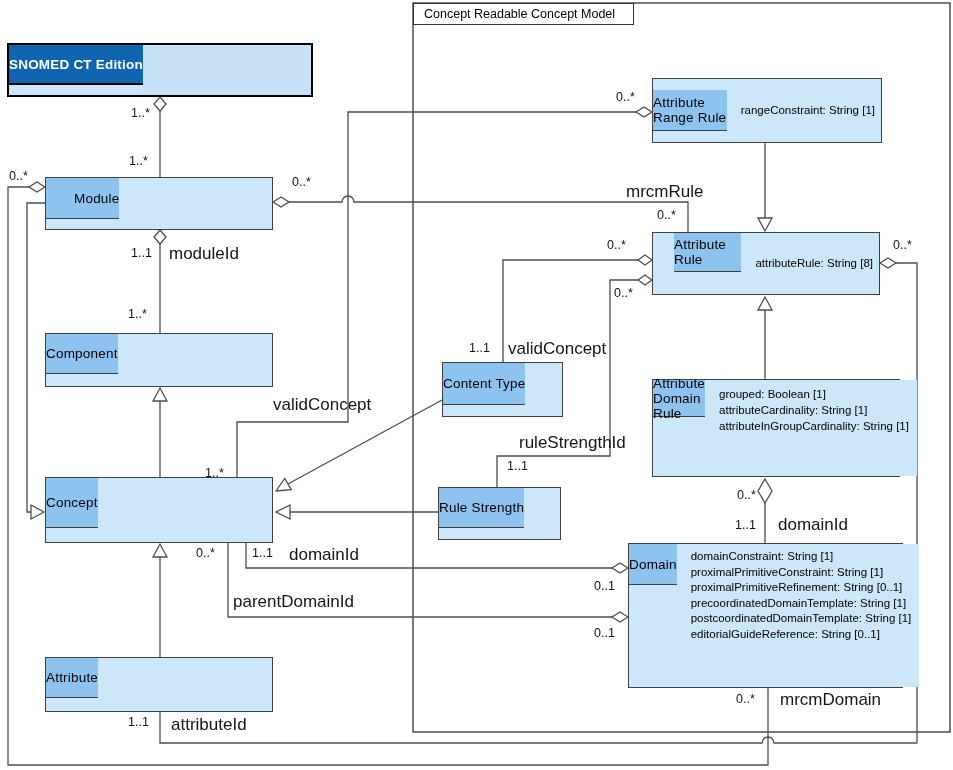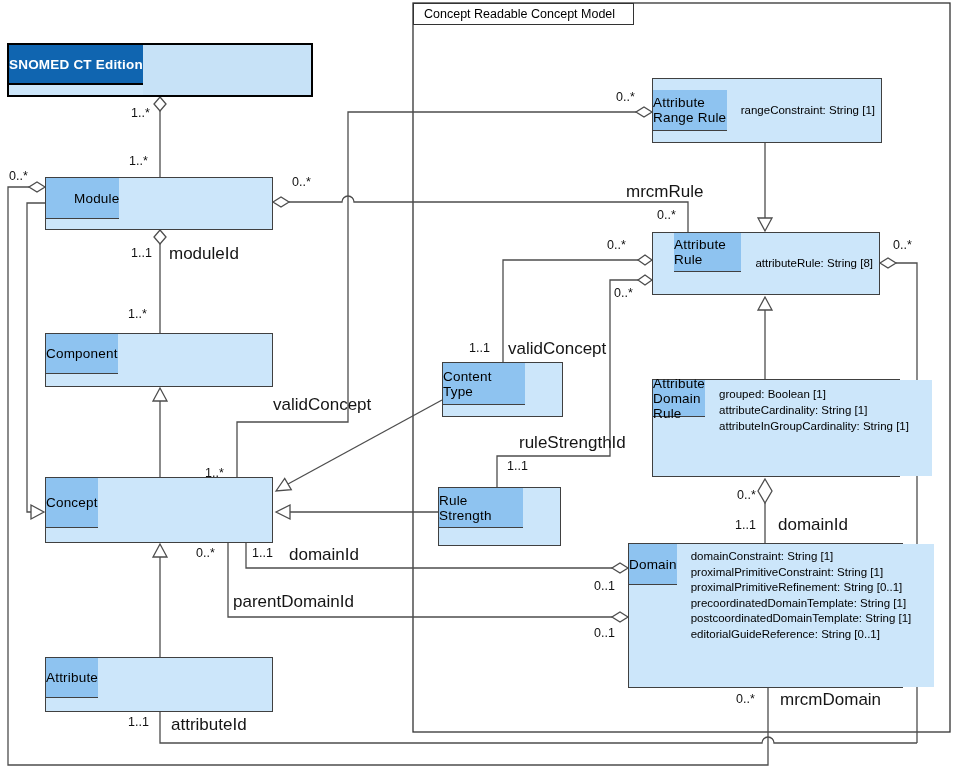--- a/index.html
+++ b/index.html
@@ -13,21 +13,21 @@
     border:1px solid #404040;background:#CCE6FA;
     display:flex;flex-direction:row;
   }
   .uml-title{
     box-sizing:border-box;background:#8EC3F0;color:#000;
     display:flex;align-items:center;justify-content:center;
     font-size:13.5px;letter-spacing:.2px;border-bottom:1px solid #404040;
   }
   .uml-attrs{
     box-sizing:border-box;flex:1;background:#CCE6FA;
-    padding:4px 23px 0 14px;font-size:11.5px;color:#000;
+    padding:4px 8px 0 14px;font-size:11.5px;color:#000;
   }
   .uml-attr{line-height:15.5px;white-space:nowrap;}
   .uml-attrs.single{display:flex;align-items:center;padding:0 6px 0 14px;}
   
   #class-snomed{border:2px solid #000;}
   #class-snomed .uml-title{
     background:#1065B0;color:#fff;font-weight:bold;border-bottom:2px solid #000;
   }
   #class-snomed .uml-attrs{background:#C7E2F7;}
   .lbl{
@@ -172,21 +172,21 @@
   <div class="uml-class" style="left:45px;top:657px;width:228px;height:55px;">
     <div class="uml-title" style="height:40px;">Attribute</div>
     <div class="uml-attrs"></div>
   </div>
 
   <div class="uml-class" style="left:442px;top:362px;width:121px;height:55px;">
     <div class="uml-title" style="height:42px;">Content Type</div>
     <div class="uml-attrs"></div>
   </div>
 
-  <div class="uml-class" style="left:438px;top:487px;width:123px;height:59px;">
+  <div class="uml-class" style="left:438px;top:487px;width:123px;height:53px;">
     <div class="uml-title" style="height:40px;">Rule Strength</div>
     <div class="uml-attrs"></div>
   </div>
 
   <div class="uml-class" style="left:652px;top:78px;width:230px;height:65px;align-items:center;">
     <div class="uml-title" style="height:41px;">Attribute Range Rule</div>
     <div class="uml-attrs single">
       <div class="uml-attr">rangeConstraint: String [1]</div>
     </div>
   </div>

